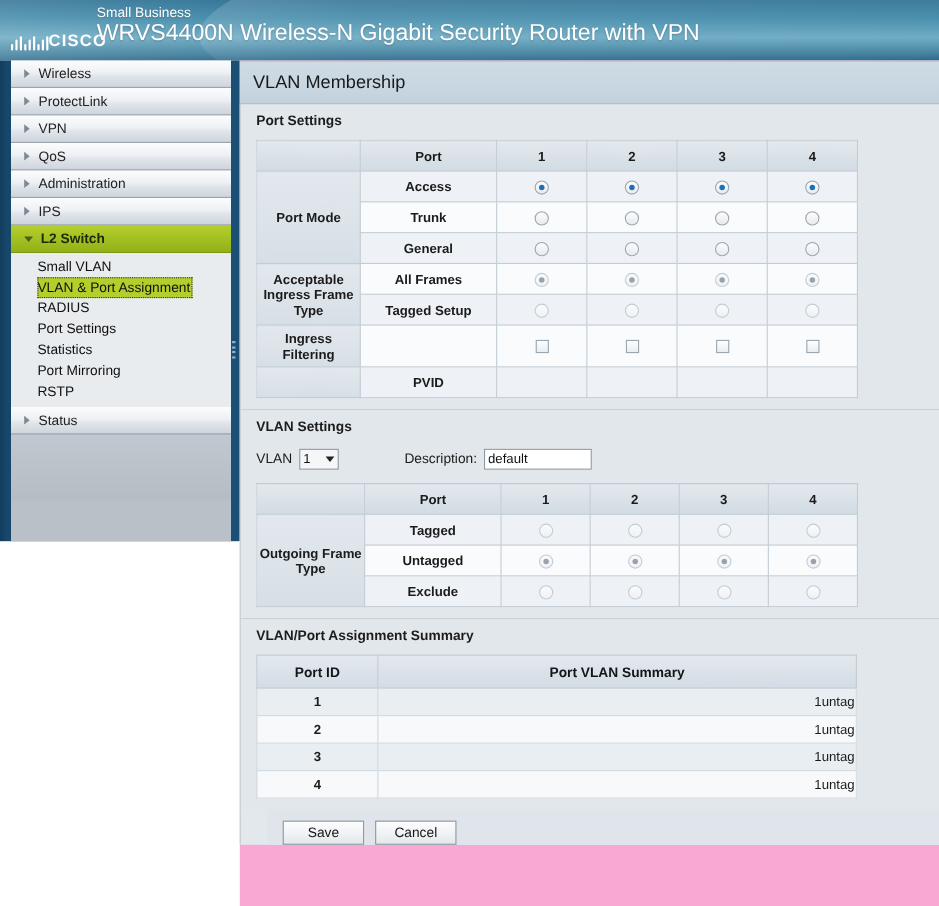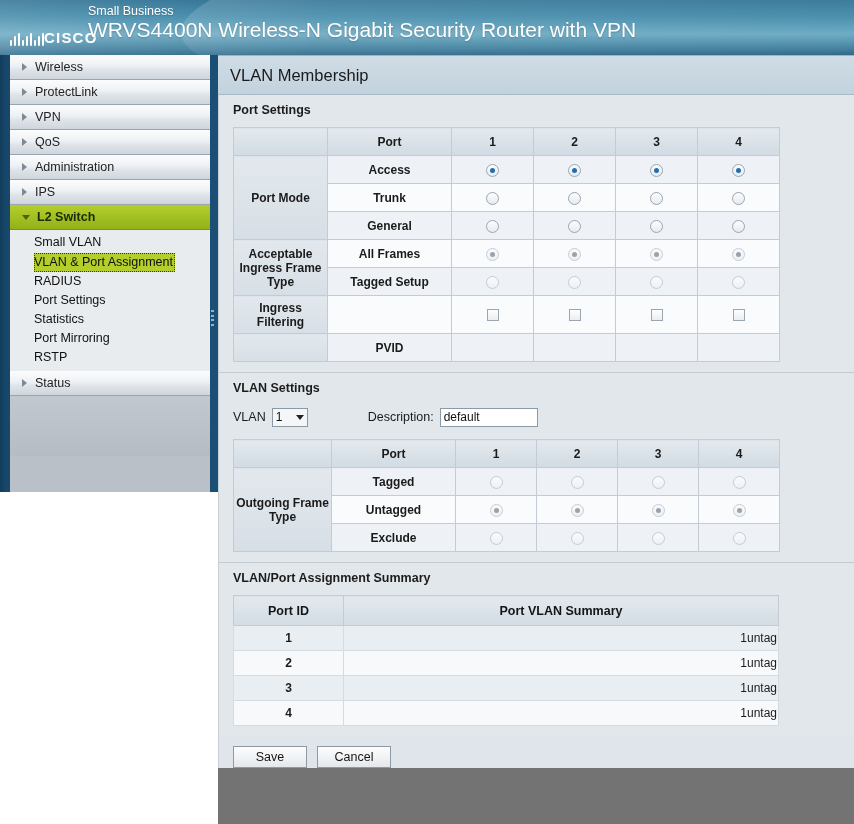--- a/index.html
+++ b/index.html
@@ -103,21 +103,21 @@
   }
   .sidebar-grip{
     position:absolute; left:211px; top:255px; width:4px; height:16px;
     display:flex; flex-direction:column; justify-content:space-between;
   }
   .sidebar-grip span{ display:block; width:3px; height:2px; background:#8fb3c9; }
 
   
   .content{
     position:absolute; left:218px; top:55px; width:636px; height:769px;
-    background:#737373;
+    background:#f9a8d4;
     border-top:1px solid #9fb3c2;
   }
   .page-title-bar{
     height:39px; display:flex; align-items:center; padding-left:12px;
     background: linear-gradient(180deg,#cfdce5 0%, #c2d2de 100%);
     border-bottom:1px solid #a9bac7;
   }
   .page-title{
     font-size:16.5px; color:#1a1a1a; font-family:"Liberation Sans", sans-serif;
   }
@@ -202,21 +202,21 @@
   table.summary td{
     border:1px solid #d4dbe1; height:25px; font-size:12px; color:#1b1b1b;
     font-family:"Liberation Sans", sans-serif;
   }
   table.summary td.pid{ text-align:center; font-weight:bold; }
   table.summary td.pvs{ text-align:right; padding-left:8px; }
   tr.sum-a td{ background:#e9eef2; }
   tr.sum-b td{ background:#f7f9fb; }
 
   
-  .btnbar{ padding:10px 14px 0 14px; display:flex; gap:10px; background:#dfe5ea; }
+  .btnbar{ padding:10px 14px 0 14px; display:flex; gap:10px; background:#dfe5ea;margin-left:24px; }
   .btn{
     width:74px; height:22px; border:1px solid #8e99a3;
     background: linear-gradient(180deg,#fdfdfd 0%, #f0f2f4 55%, #e4e8eb 100%);
     font-size:12.5px; color:#151515; cursor:pointer; text-align:center;
     font-family:"Liberation Sans", sans-serif; line-height:20px;
   }
 </style>
 </head>
 <body>
 

